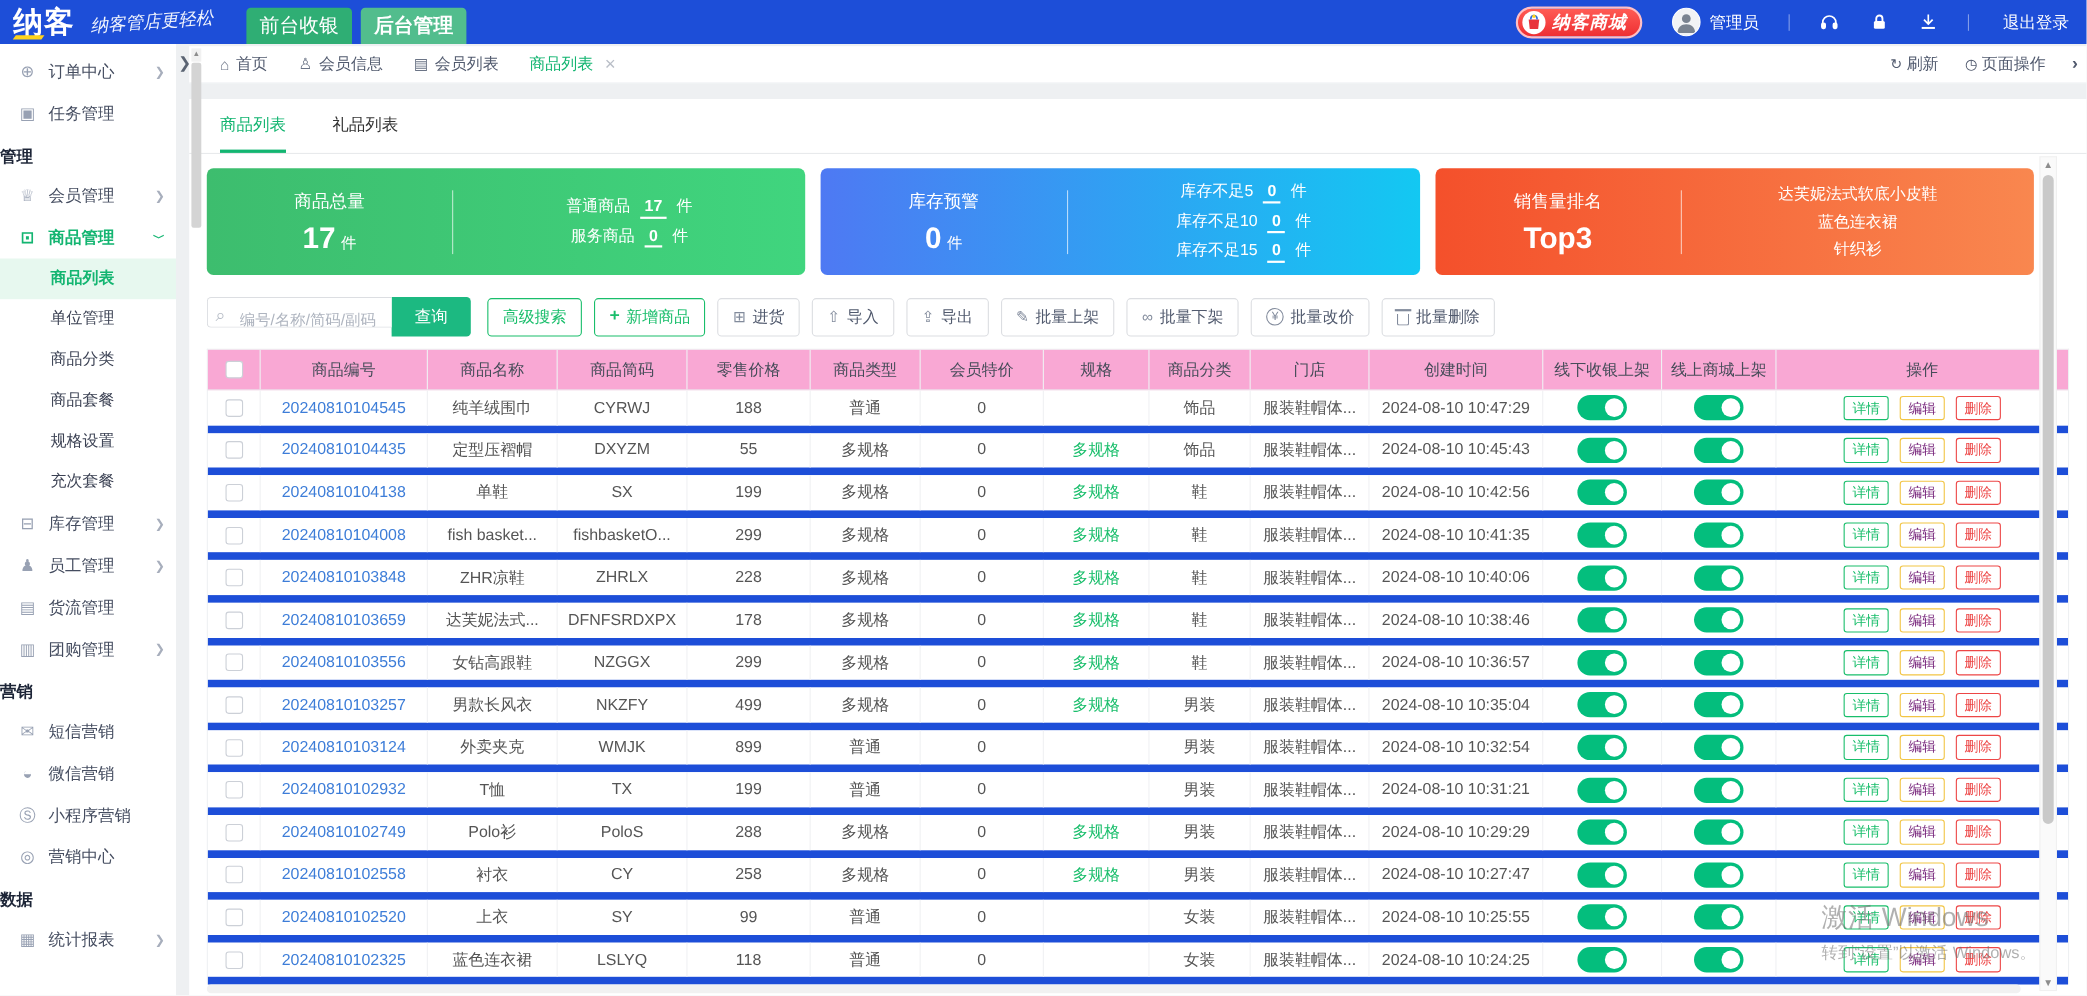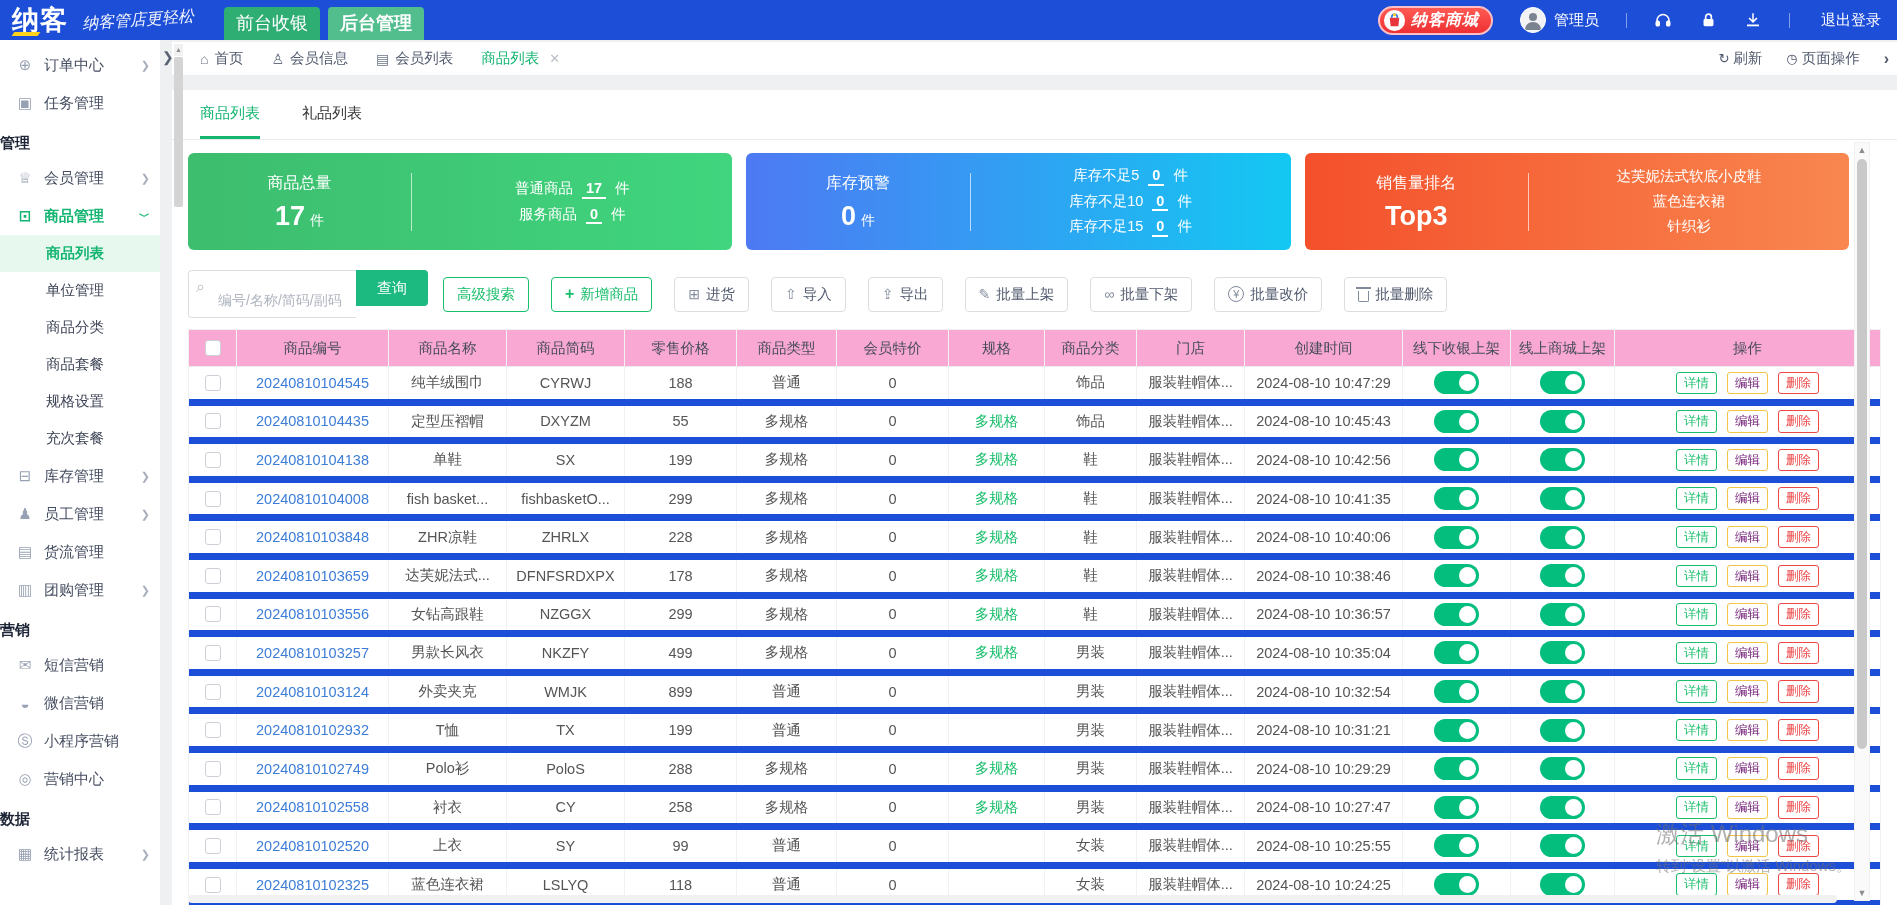--- a/index.html
+++ b/index.html
@@ -68,21 +68,21 @@
   .sc-div{width:1px;height:58px;background:rgba(255,255,255,.65)}
   .sc-rows{flex:1;display:flex;flex-direction:column;gap:6px;align-items:center;font-size:14.5px}
   .sc-row{display:flex;align-items:baseline}
   .sc-row .num{font-weight:bold;margin:0 9px;border-bottom:2px solid #fff;padding:0 4px;line-height:1.1}
 
   
   .toolbar{display:flex;align-items:center;margin:20px 16px 0 16px;gap:11px}
   .search-box{display:flex;align-items:stretch;margin-right:4px}
   .search-wrap{position:relative}
   .search-wrap .mag{position:absolute;left:8px;top:8px;color:#b6bcc6;font-size:16px}
-  .search-input{width:168px;height:48px;border:1px solid #dcdee2;border-right:none;border-radius:4px 0 0 4px;padding:12px 8px 0 29px;font-size:14px;color:#a21caf;outline:none}
+  .search-input{width:168px;height:28px;border:1px solid #dcdee2;border-right:none;border-radius:4px 0 0 4px;padding:12px 8px 0 29px;font-size:14px;color:#a21caf;outline:none}
   .search-input::placeholder{color:#aeb4bf}
   .btn-query{height:36px;padding:0 21px;background:#1cb981;color:#fff;border:none;border-radius:0 4px 4px 0;font-size:15px;cursor:pointer}
   .btn{height:35px;padding:0 13px;background:#fff;border:1px solid #dcdee2;border-radius:4px;font-size:14.5px;color:#515a6e;display:flex;align-items:center;gap:6px;cursor:pointer;white-space:nowrap}
   .btn .bicon{font-size:14px;color:#828b9c;line-height:1}
   .btn.green{border-color:#19be6b;color:#19be6b}
   .btn.green .bicon{color:#19be6b;font-weight:bold;font-size:16px}
   .icon-circle{border:1.5px solid #828b9c;border-radius:50%;width:16px;height:16px;line-height:14px;text-align:center;font-size:11px;color:#828b9c}
   .trash{position:relative;width:11px;height:11px;border:1.5px solid #828b9c;border-top:none;border-radius:0 0 2px 2px;margin-top:4px}
   .trash::before{content:"";position:absolute;top:-4px;left:-3px;right:-3px;height:2px;background:#828b9c}
 
@@ -349,21 +349,21 @@
     </div>
 
   <div class="toolbar">
     <div class="search-box">
       <span class="search-wrap">
         <span class="mag">⌕</span>
         <input class="search-input" placeholder="编号/名称/简码/副码" style="">
       </span>
       <button class="btn-query">查询</button>
     </div>
-    <span id="toolbar-buttons" style="display:flex;gap:22px">
+    <span id="toolbar-buttons" style="display:flex;gap:11px">
         <button class="btn green">
           <span>高级搜索</span>
         </button>
         <button class="btn green">
           <span class="bicon">+</span>
           <span>新增商品</span>
         </button>
         <button class="btn">
           <span class="bicon">⊞</span>
           <span>进货</span>

